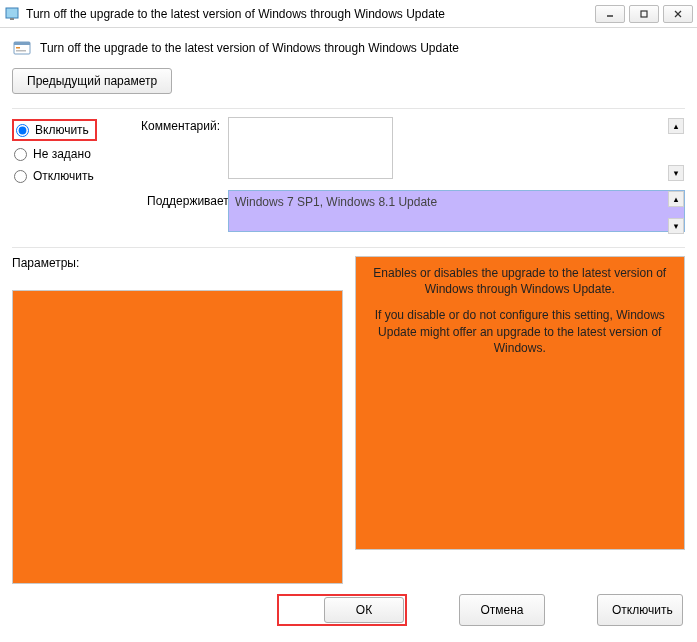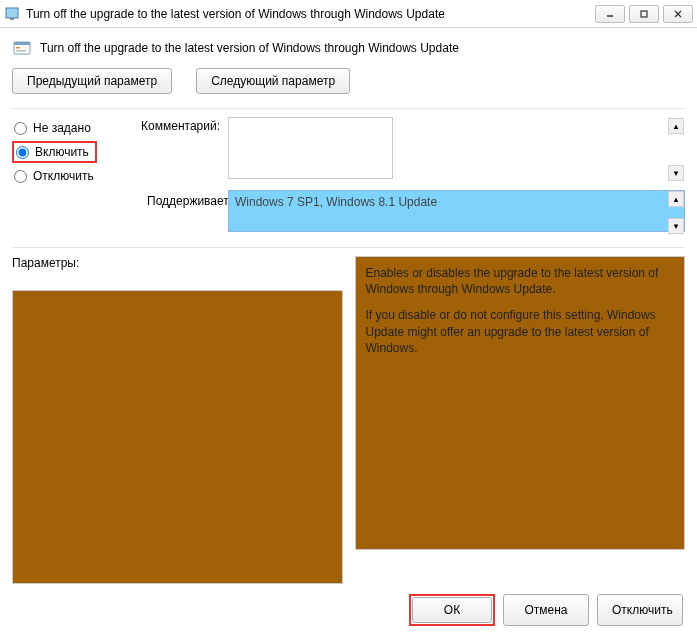--- a/index.html
+++ b/index.html
@@ -114,56 +114,57 @@
   align-items: center;
   justify-content: center;
   font-size: 9px;
 }
 .support-label { grid-column: 2; grid-row: 2; padding-top: 4px; margin-left: 27px; }
 .support-wrap { grid-column: 3; grid-row: 2; position: relative; }
 .support-box {
   width: 100%;
   height: 42px;
   border: 1px solid #8bb7e0;
-  background: #7dd3fc;
+  background: #c4b5fd;
   padding: 4px 10px 4px 6px;
   font: inherit;
   resize: none;
   color: #444;
 }
 .divider { border: none; border-top: 1px solid #e5e5e5; margin: 6px 0 8px; }
 .lower {
   display: flex;
   gap: 12px;
 }
 .lower-col {
   flex: 1;
   display: flex;
   flex-direction: column;
 }
 .lower-label { margin-bottom: 20px; }
 .panel {
   border: 1px solid #c9c9c9;
-  background: #a16207;
+  background: #f97316;
   height: 294px;
   padding: 8px 10px;
   font: inherit;
   overflow: auto;
   color: #222;
   line-height: 1.35;
+  text-align: center;
 }
 .panel p { margin: 0 0 10px; }
 .footer {
   display: flex;
   justify-content: flex-end;
   gap: 8px;
   margin-top: 10px;
   padding-right: 2px;
 }
-.footer .btn { width: 86px; text-align: center; }
+.footer .btn { width: 86px; text-align: center; margin-left: 44px; }
 .ok-highlight {
   border: 2px solid #e33;
   padding: 1px;
 }
 .ok-highlight .btn { width: 80px; }
 </style>
 </head>
 <body>
 
 <div class="titlebar">
@@ -203,37 +204,36 @@
           <rect x="2" y="4" width="16" height="3" fill="#7aa0c4"></rect>
           <rect x="4" y="9" width="4" height="1.5" fill="#e38b2d"></rect>
           <rect x="4" y="12" width="10" height="1.5" fill="#bbb"></rect>
         </svg>
     </span>
     <span class="header-title">Turn off the upgrade to the latest version of Windows through Windows Update</span>
   </div>
 
   <div class="nav-row">
     <button class="btn">Предыдущий параметр</button>
-    <button class="btn">Следующий параметр</button>
   </div>
 
   <hr class="divider">
 
   <div class="mid-grid">
     <div class="radios">
-      <label class="radio-item">
-        <input type="radio" name="state" style="">
-        <span>Не задано</span>
-      </label>
       <label class="radio-item highlighted">
         <input type="radio" name="state" checked="" style="">
         <span>Включить</span>
       </label>
       <label class="radio-item">
         <input type="radio" name="state" style="">
+        <span>Не задано</span>
+      </label>
+      <label class="radio-item">
+        <input type="radio" name="state" style="">
         <span>Отключить</span>
       </label>
     </div>
 
     <div class="comment-label">Комментарий:</div>
     <div class="comment-wrap">
       <textarea class="comment-box" style=""></textarea>
       <div class="scroll-arrow" style="top:1px">▴</div>
       <div class="scroll-arrow" style="bottom:1px">▾</div>
     </div>

